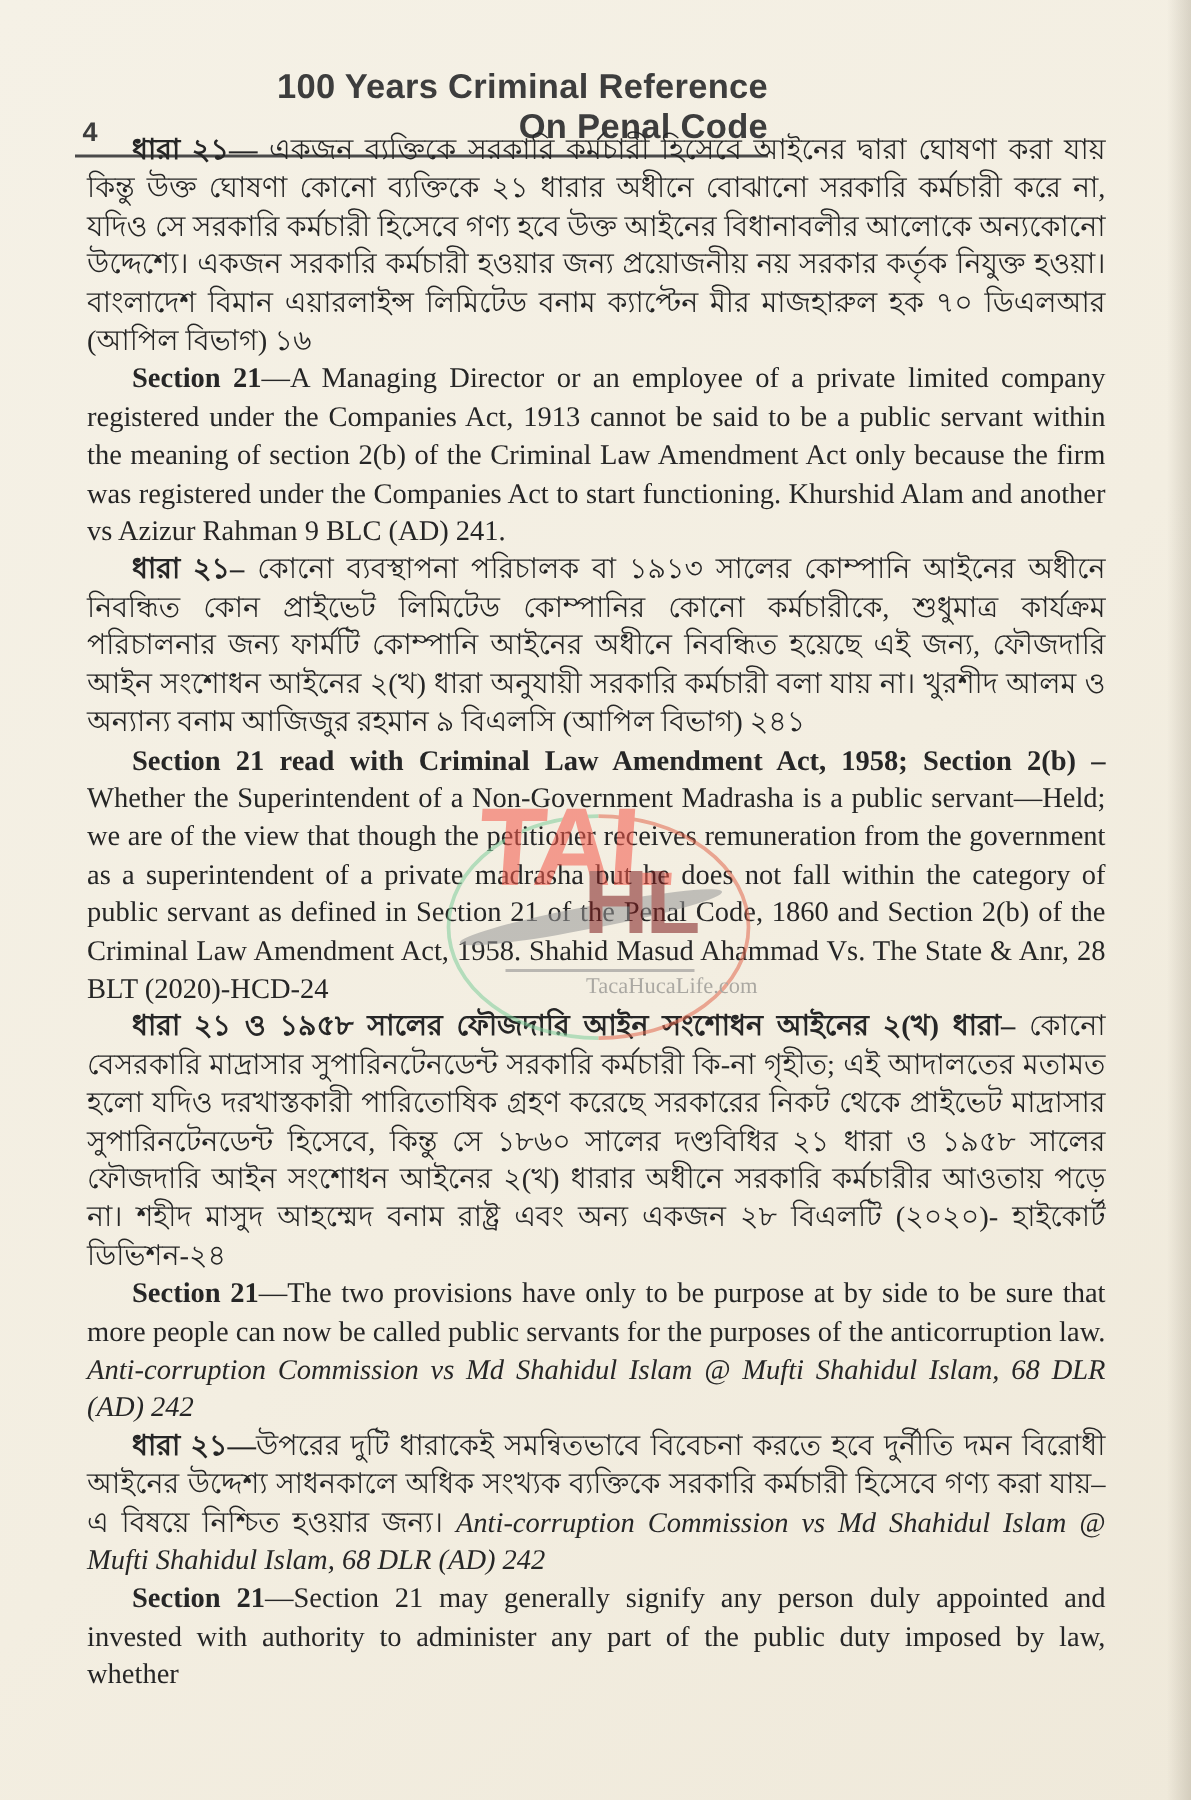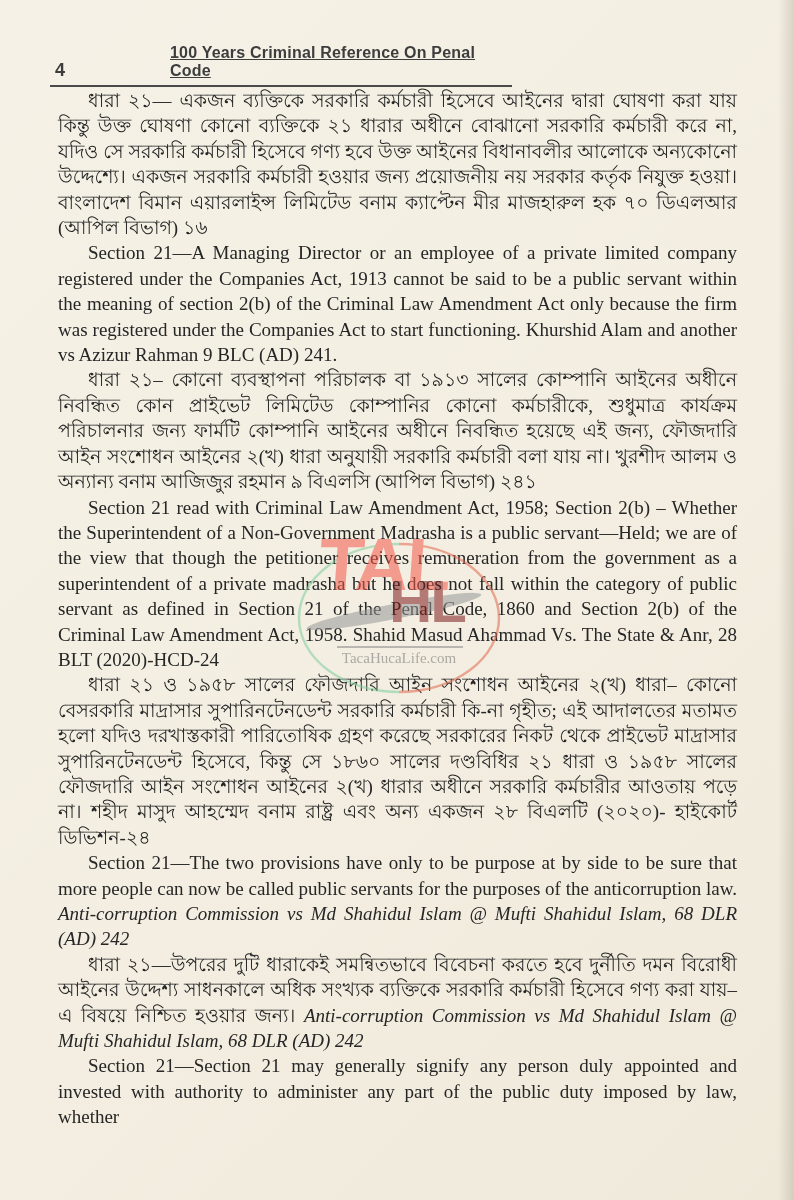--- a/index.html
+++ b/index.html
@@ -22,35 +22,34 @@
     border-bottom:2px solid #4a4a4a;
     padding-bottom:5px;
     font-family:"Liberation Sans", sans-serif;
     color:#3d3d3d;
   }
   .page-number {
     position:absolute; left:5px; bottom:4px;
     font-size:18px; font-weight:bold;
   }
   .running-title {
-    display:block; text-align:left;
+    display:block; text-align:right;
     margin-left:120px;
-    font-size:16px; font-weight:bold;
+    font-size:23px; font-weight:bold;
     letter-spacing:0.2px;
-    text-decoration:underline;
   }
   .content {
     position:absolute; top:88px; left:58px; width:679px;
   }
   p.law-para {
     margin:0; text-align:justify;
     font-size:19px; line-height:25.4px;
     text-indent:30px;
   }
-  p.law-para .lead { font-weight:normal; }
+  p.law-para .lead { font-weight:bold; }
   p.law-para .citation { font-style:italic; }
   .bn { font-family:"Liberation Serif","DejaVu Sans",sans-serif; }
 
   
   .watermark {
     position:absolute; left:293px; top:538px;
     width:212px; height:160px;
     opacity:0.55; pointer-events:none;
     font-family:"Liberation Sans", sans-serif;
   }
@@ -71,21 +70,21 @@
     width:178px; height:15px;
     background:#989898; border-radius:50%/55%;
     transform:rotate(-11deg);
   }
   .wm-line {
     position:absolute; left:44px; top:108px;
     width:126px; height:2px; background:#8a8a8a;
   }
   .wm-site {
     position:absolute; left:0; top:112px; width:100%;
-    text-align:center; font-size:15px; color:#6f6f6f;
+    text-align:right; font-size:15px; color:#6f6f6f;
     font-family:"Liberation Serif", serif;
   }
 </style>
 </head>
 <body>
 
 <div class="running-header">
   <span class="page-number">4</span>
   <span class="running-title">100 Years Criminal Reference On Penal Code</span>
 </div>

